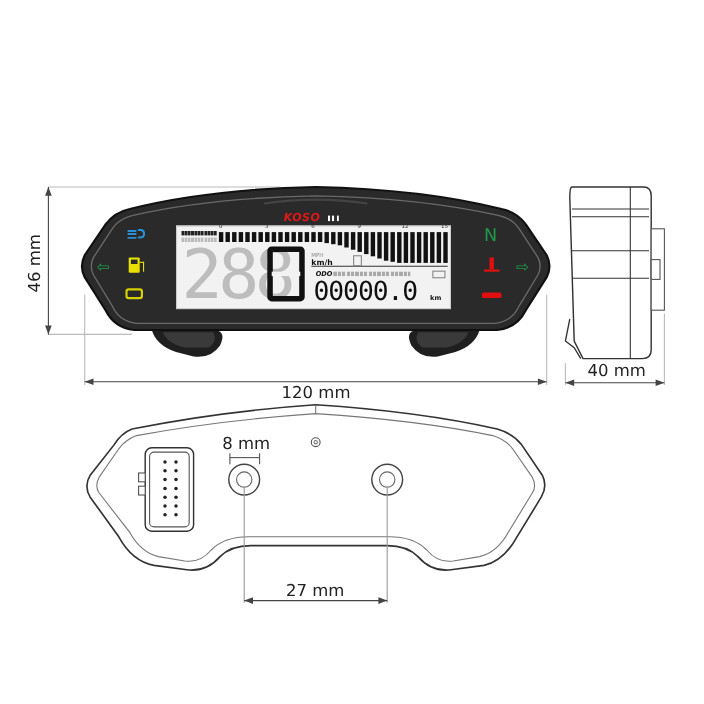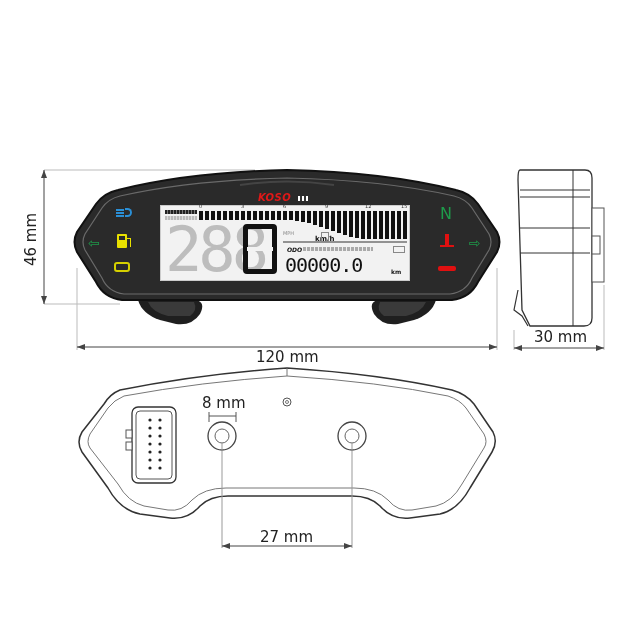--- a/index.html
+++ b/index.html
@@ -98,29 +98,29 @@
 
     <div class="abs" style="left:4px;top:16px;height:56px;">
       <span style="font-family:'DejaVu Sans Mono',monospace;font-size:62px;line-height:56px;color:#bdbdbd;letter-spacing:-4px;">288</span>
     </div>
     <div class="abs" style="left:82px;top:18px;width:34px;height:50px;border:5px solid #111;border-radius:4px;box-sizing:border-box;">
       <div style="position:absolute;left:-1px;right:-1px;top:18px;height:4px;background:#f2f2f2;"></div>
     </div>
 
     <div class="abs" style="left:122px;top:24px;font-size:5px;color:#888;line-height:6px;">
       <div>MPH</div>
-      <div style="color:#111;font-weight:bold;font-size:7px;margin-left:32px;">km/h</div>
+      <div style="color:#111;font-weight:bold;font-size:7px;">km/h</div>
     </div>
     <div class="abs" style="left:160px;top:26px;width:6px;height:8px;border:1px solid #888;"></div>
 
     <div class="abs" style="left:126px;top:40px;font-size:6px;font-weight:bold;color:#111;font-style:italic;">ODO</div>
     <div class="abs" style="left:142px;top:41px;width:70px;height:4px;background:repeating-linear-gradient(90deg,#aaa 0 3px,#eee 3px 4px);"></div>
     <div class="abs" style="left:232px;top:40px;width:10px;height:5px;border:1px solid #888;"></div>
     <div class="abs" style="left:124px;top:46px;">
-      <span style="font-family:'DejaVu Sans Mono',monospace;font-size:20px;line-height:26px;color:#111;letter-spacing:-1px;">00000.0</span>
+      <span style="font-family:'DejaVu Sans Mono',monospace;font-size:24px;line-height:26px;color:#111;letter-spacing:-1px;">00000.0</span>
     </div>
     <div class="abs" style="left:230px;top:62px;font-size:6px;font-weight:bold;color:#111;">km</div>
   </div>
 
   <div class="abs" style="left:116px;top:208px;width:16px;height:10px;">
     <div style="position:absolute;right:0;top:0;width:7px;height:9px;border:2px solid #2a8fd6;border-left:none;border-radius:0 6px 6px 0;box-sizing:border-box;"></div>
     <div style="position:absolute;left:0;top:1px;width:8px;height:8px;background:repeating-linear-gradient(180deg,#2a8fd6 0 2px,transparent 2px 3px);"></div>
   </div>
   <div class="abs" style="left:88px;top:236px;font-size:14px;color:#1e9a4a;line-height:14px;">⇦</div>
   <div class="abs" style="left:117px;top:234px;width:10px;height:14px;background:#e8e000;border-radius:1px;">
@@ -151,21 +151,21 @@
     <line x1="73" y1="10" x2="73" y2="166" stroke="#333"></line>
     <rect x="92" y="48" width="12" height="74" fill="#fff" stroke="#555"></rect>
     <rect x="92" y="76" width="8" height="18" fill="#fff" stroke="#555"></rect>
     <path d="M18,130 L14,150 L22,156 L28,166" fill="none" stroke="#333" stroke-width="1.2"></path>
     <line x1="14" y1="170" x2="14" y2="190" stroke="#bbb"></line>
     <line x1="104" y1="125" x2="104" y2="190" stroke="#bbb"></line>
     <line x1="14" y1="188" x2="104" y2="188" stroke="#444"></line>
     <polygon points="14,188 22,185 22,191" fill="#444"></polygon>
     <polygon points="104,188 96,185 96,191" fill="#444"></polygon>
   </svg>
-  <div class="abs dim-label" style="left:34px;top:168px;">30 mm</div>
+  <div class="abs dim-label" style="left:34px;top:168px;">40 mm</div>
 </div>
 
 <div class="abs" style="left:0;top:360px;width:640px;height:200px;">
   <svg width="640" height="200" viewBox="0 0 640 200">
     <path d="M120,30 Q200,14 287,8 Q380,14 452,30 Q466,34 474,44 L493,72 Q498,82 492,92 L470,128 Q458,150 440,154 L410,158 Q392,160 380,146 Q370,136 352,136 L228,136 Q210,136 200,146 Q188,160 170,158 L140,154 Q120,150 108,128 L82,92 Q76,82 82,72 L104,44 Q110,34 120,30 Z" fill="#fff" stroke="#333" stroke-width="1.5"></path>
     <path d="M124,36 Q200,22 287,16 Q380,22 448,36 Q460,40 466,48 L484,74 Q488,82 484,88 L462,124 Q452,142 436,146 L412,150 Q398,152 388,140 Q376,128 354,128 L226,128 Q204,128 192,140 Q182,152 168,150 L144,146 Q128,142 118,124 L90,88 Q86,82 90,74 L108,48 Q114,40 124,36 Z" fill="none" stroke="#777" stroke-width="1"></path>
     <line x1="287" y1="8" x2="287" y2="16" stroke="#777"></line>
 
     <rect x="132" y="47" width="44" height="76" rx="6" fill="#fff" stroke="#333" stroke-width="1.3"></rect>
     <rect x="136" y="51" width="36" height="68" rx="4" fill="#fff" stroke="#555"></rect>

